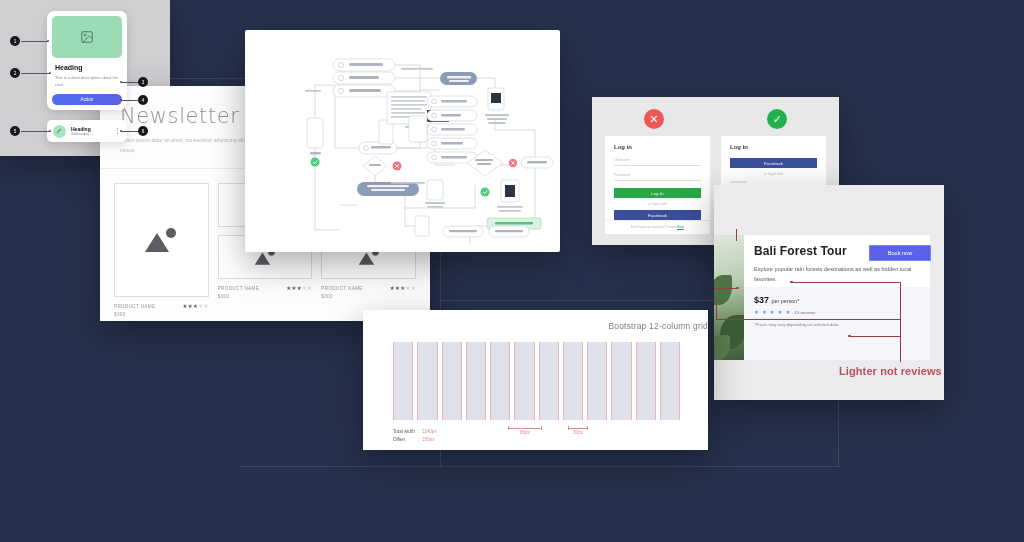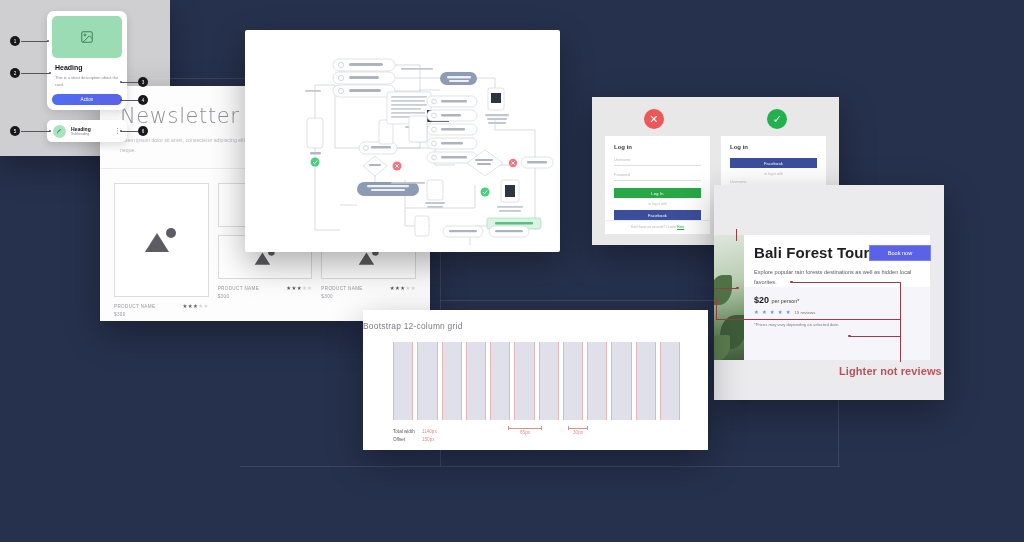--- a/index.html
+++ b/index.html
@@ -59,38 +59,38 @@
   .lor { text-align:center; font-size:3.3px; color:#b6b6bc; margin:4px 0; }
   .lfoot { position:absolute; left:0; right:0; bottom:5px; text-align:center; font-size:3.3px; color:#b2b2b8; border-top:1px solid #eee; padding-top:4px; }
   .lfoot b { color:#27a745; text-decoration:underline; font-weight:normal; }
 
   
   #bali { left:714px; top:185px; width:230px; height:215px; background:#ebebed; }
   #bali .inner { position:absolute; left:0; top:50px; right:14px; height:125px; background:#fff; display:flex; }
   .bali-photo { width:30px; flex:none; background:linear-gradient(165deg,#dfe7dd 0%,#b9ceb2 38%,#6f8f63 70%,#3f5c3a 100%); position:relative; overflow:hidden;}
   .bali-photo .leaf{ position:absolute; background:#4e7245; border-radius:60% 10% 60% 10%; }
   .bali-txt { flex:1; padding:9px 10px 0 10px; position:relative; }
-  .bali-title { font-size:15px; color:#1d1d24; font-weight:bold; letter-spacing:.1px; }
+  .bali-title { font-size:12px; color:#1d1d24; font-weight:bold; letter-spacing:.1px; }
   .bali-desc { font-size:5.6px; color:#5a5a63; line-height:1.85; margin-top:6px; max-width:180px;}
   .bali-strip { position:absolute; left:0; right:0; top:52px; bottom:0; background:#f6f6fa; padding:8px 10px 0 10px;}
   .bali-price { font-size:9px; color:#17171d; font-weight:bold; }
   .bali-price span { font-size:5.4px; font-weight:normal; color:#43434c; }
   .bali-rate { margin-top:4px; font-size:5.4px; color:#5a9bd8; letter-spacing:.8px;}
   .bali-rate em { font-style:normal; color:#6f6f79; font-size:4.4px; letter-spacing:0; margin-left:3px;}
   .bali-note { margin-top:7px; font-size:4.2px; color:#7b7b85; }
   .booknow { position:absolute; right:13px; top:60px; width:62px; height:16px; background:#5b62e8; color:#fff;
              font-size:5.6px; display:flex; align-items:center; justify-content:center; border:1px solid #7d83ee;}
   .ann { position:absolute; background:#9b3b46; }
   .ann-h { height:0.8px; } .ann-v { width:0.8px; }
   .ann-dot { position:absolute; width:2.6px; height:2.6px; background:#9b3b46; border-radius:50%; }
   .lighter { position:absolute; left:125px; top:180px; color:#b9525c; font-size:11px; font-weight:bold; letter-spacing:.1px;}
 
   
   #bsgrid { left:363px; top:310px; width:345px; height:140px; background:#fff; }
-  .bs-title { text-align:left; font-size:8.4px; color:#7c7c86; padding-top:11px; letter-spacing:.25px;}
+  .bs-title { text-align:right; font-size:8.4px; color:#7c7c86; padding-top:11px; letter-spacing:.25px;}
   .bs-cols { position:absolute; left:30px; right:28px; top:32px; height:78px; display:flex; gap:4px;}
   .bs-col { flex:1; background:#dfe0e9; border-left:1px solid #e7b5b5; border-right:1px solid #e7b5b5; }
   .bs-legend { position:absolute; left:30px; top:118px; font-size:4.6px; line-height:1.75;}
   .bs-legend table { border-collapse:collapse; }
   .bs-legend td { padding:0 3px 0 0; color:#5c5c66; }
   .bs-legend td.sep { color:#c9a3a3; }
   .bs-legend td.val { color:#d98f8f; }
   .bs-dim { position:absolute; top:116px; text-align:center; color:#d98f8f; font-size:4.6px;}
   .bs-dim .bar { height:4px; border-left:0.8px solid #d98f8f; border-right:0.8px solid #d98f8f; position:relative;}
   .bs-dim .bar:before { content:""; position:absolute; left:0; right:0; top:50%; height:0.8px; background:#d98f8f; }
@@ -400,21 +400,21 @@
       <div class="bali-photo">
         <div class="leaf" style="left:-4px; top:40px; width:22px; height:30px;"></div>
         <div class="leaf" style="left:6px; top:80px; width:26px; height:34px; background:#3d5c38;"></div>
         <div class="leaf" style="left:-8px; top:100px; width:24px; height:26px; background:#5a7d4f;"></div>
       </div>
       <div class="bali-txt">
         <div class="bali-title">Bali Forest Tour</div>
         <div class="bali-desc">Explore popular rain forests destinations as well as hidden local favorites.</div>
         <div class="bali-strip">
           <div class="bali-price">
-            <span style="font-size:9px;font-weight:bold;color:#17171d;">$20</span>
+            <span style="font-size:9px;font-weight:bold;color:#17171d;">$37</span>
             <span>per person*</span>
           </div>
           <div class="bali-rate">
             <span>★ ★ ★ ★ ★</span><em>15 reviews</em>
           </div>
           <div class="bali-note">*Prices may vary depending on selected date.</div>
         </div>
       </div>
     </div>
     <div class="booknow">Book now</div>

